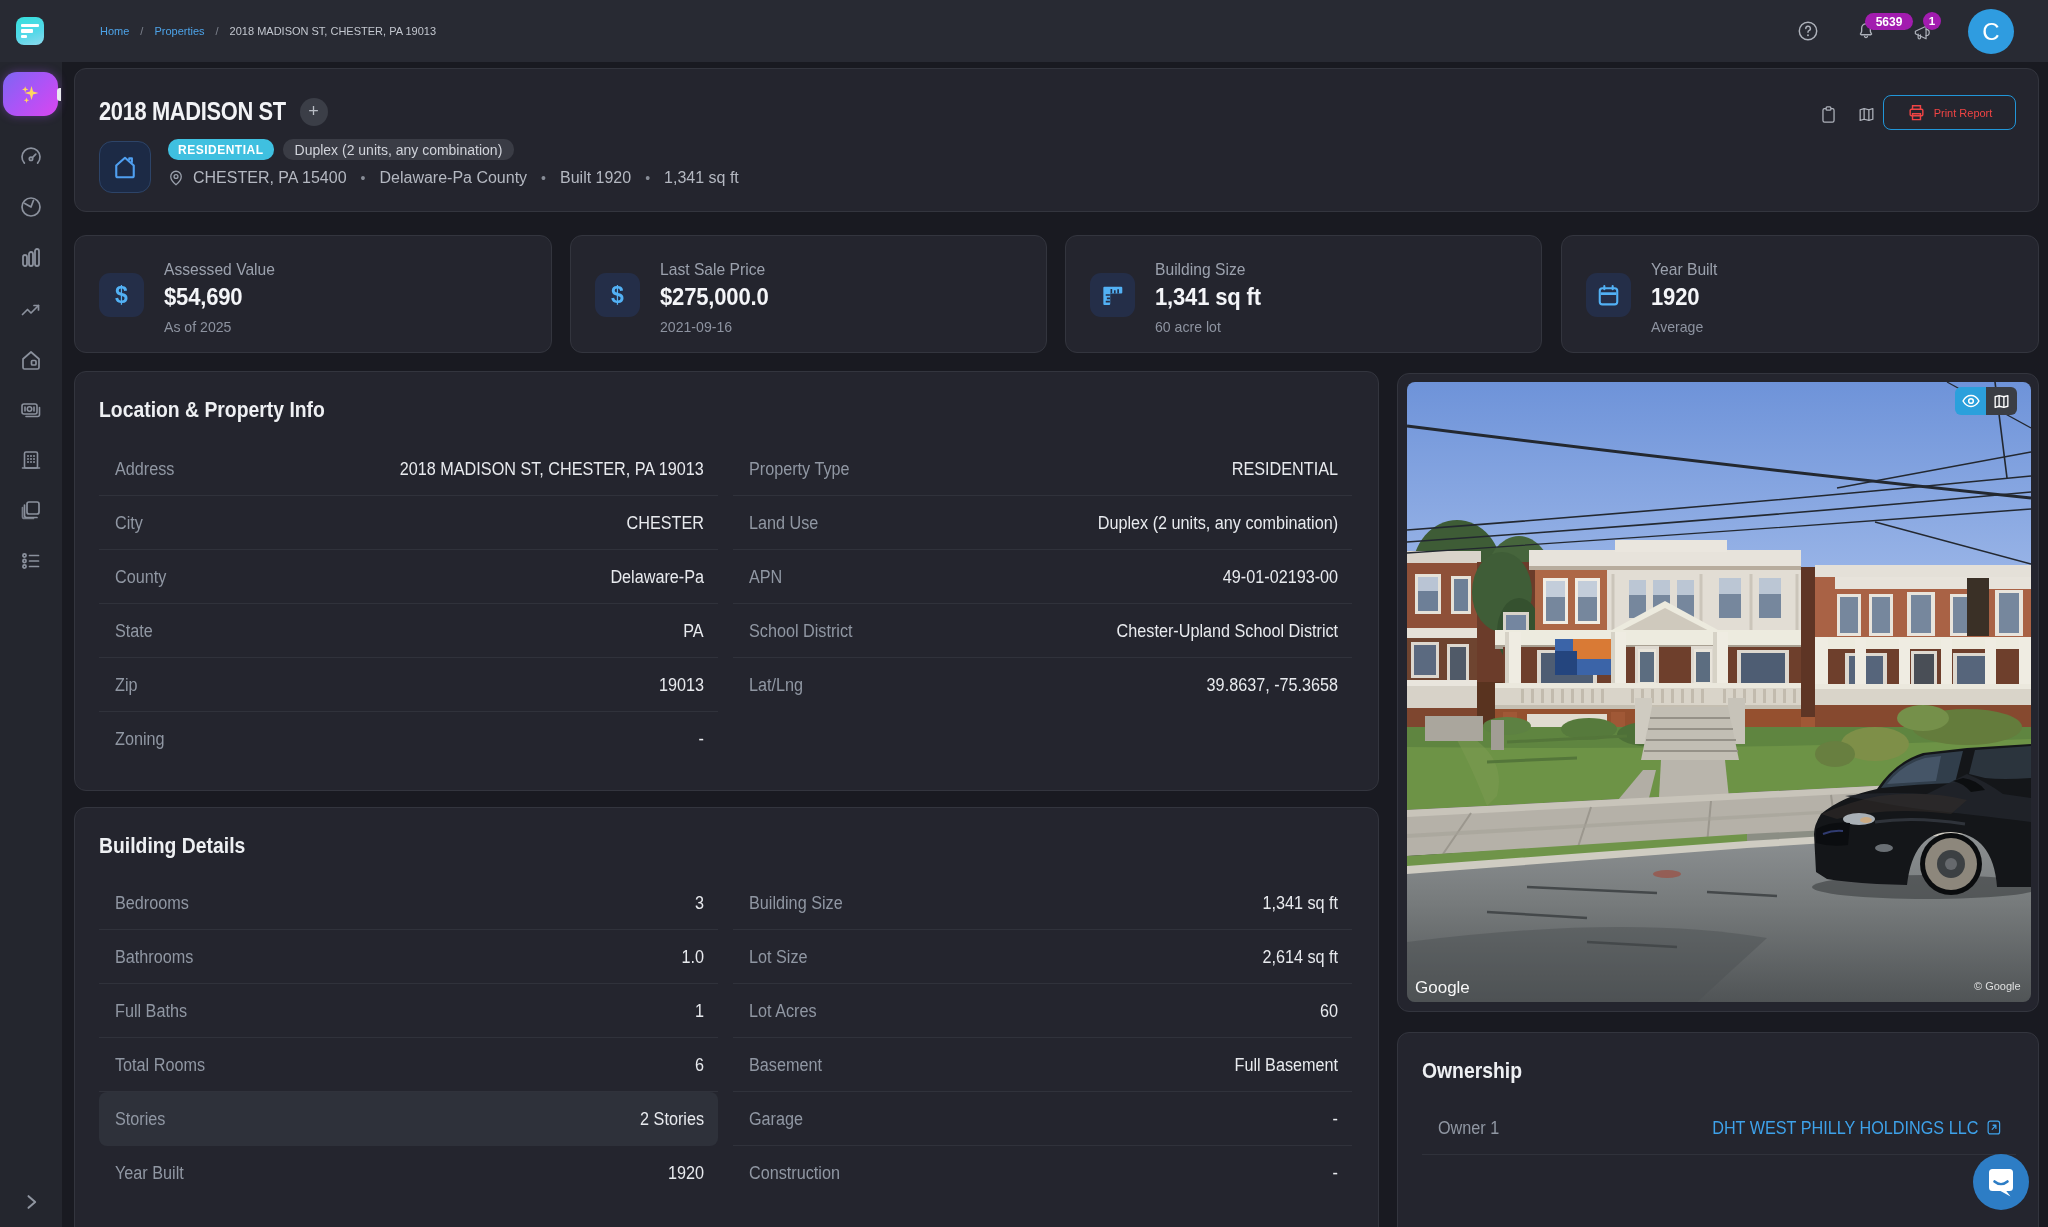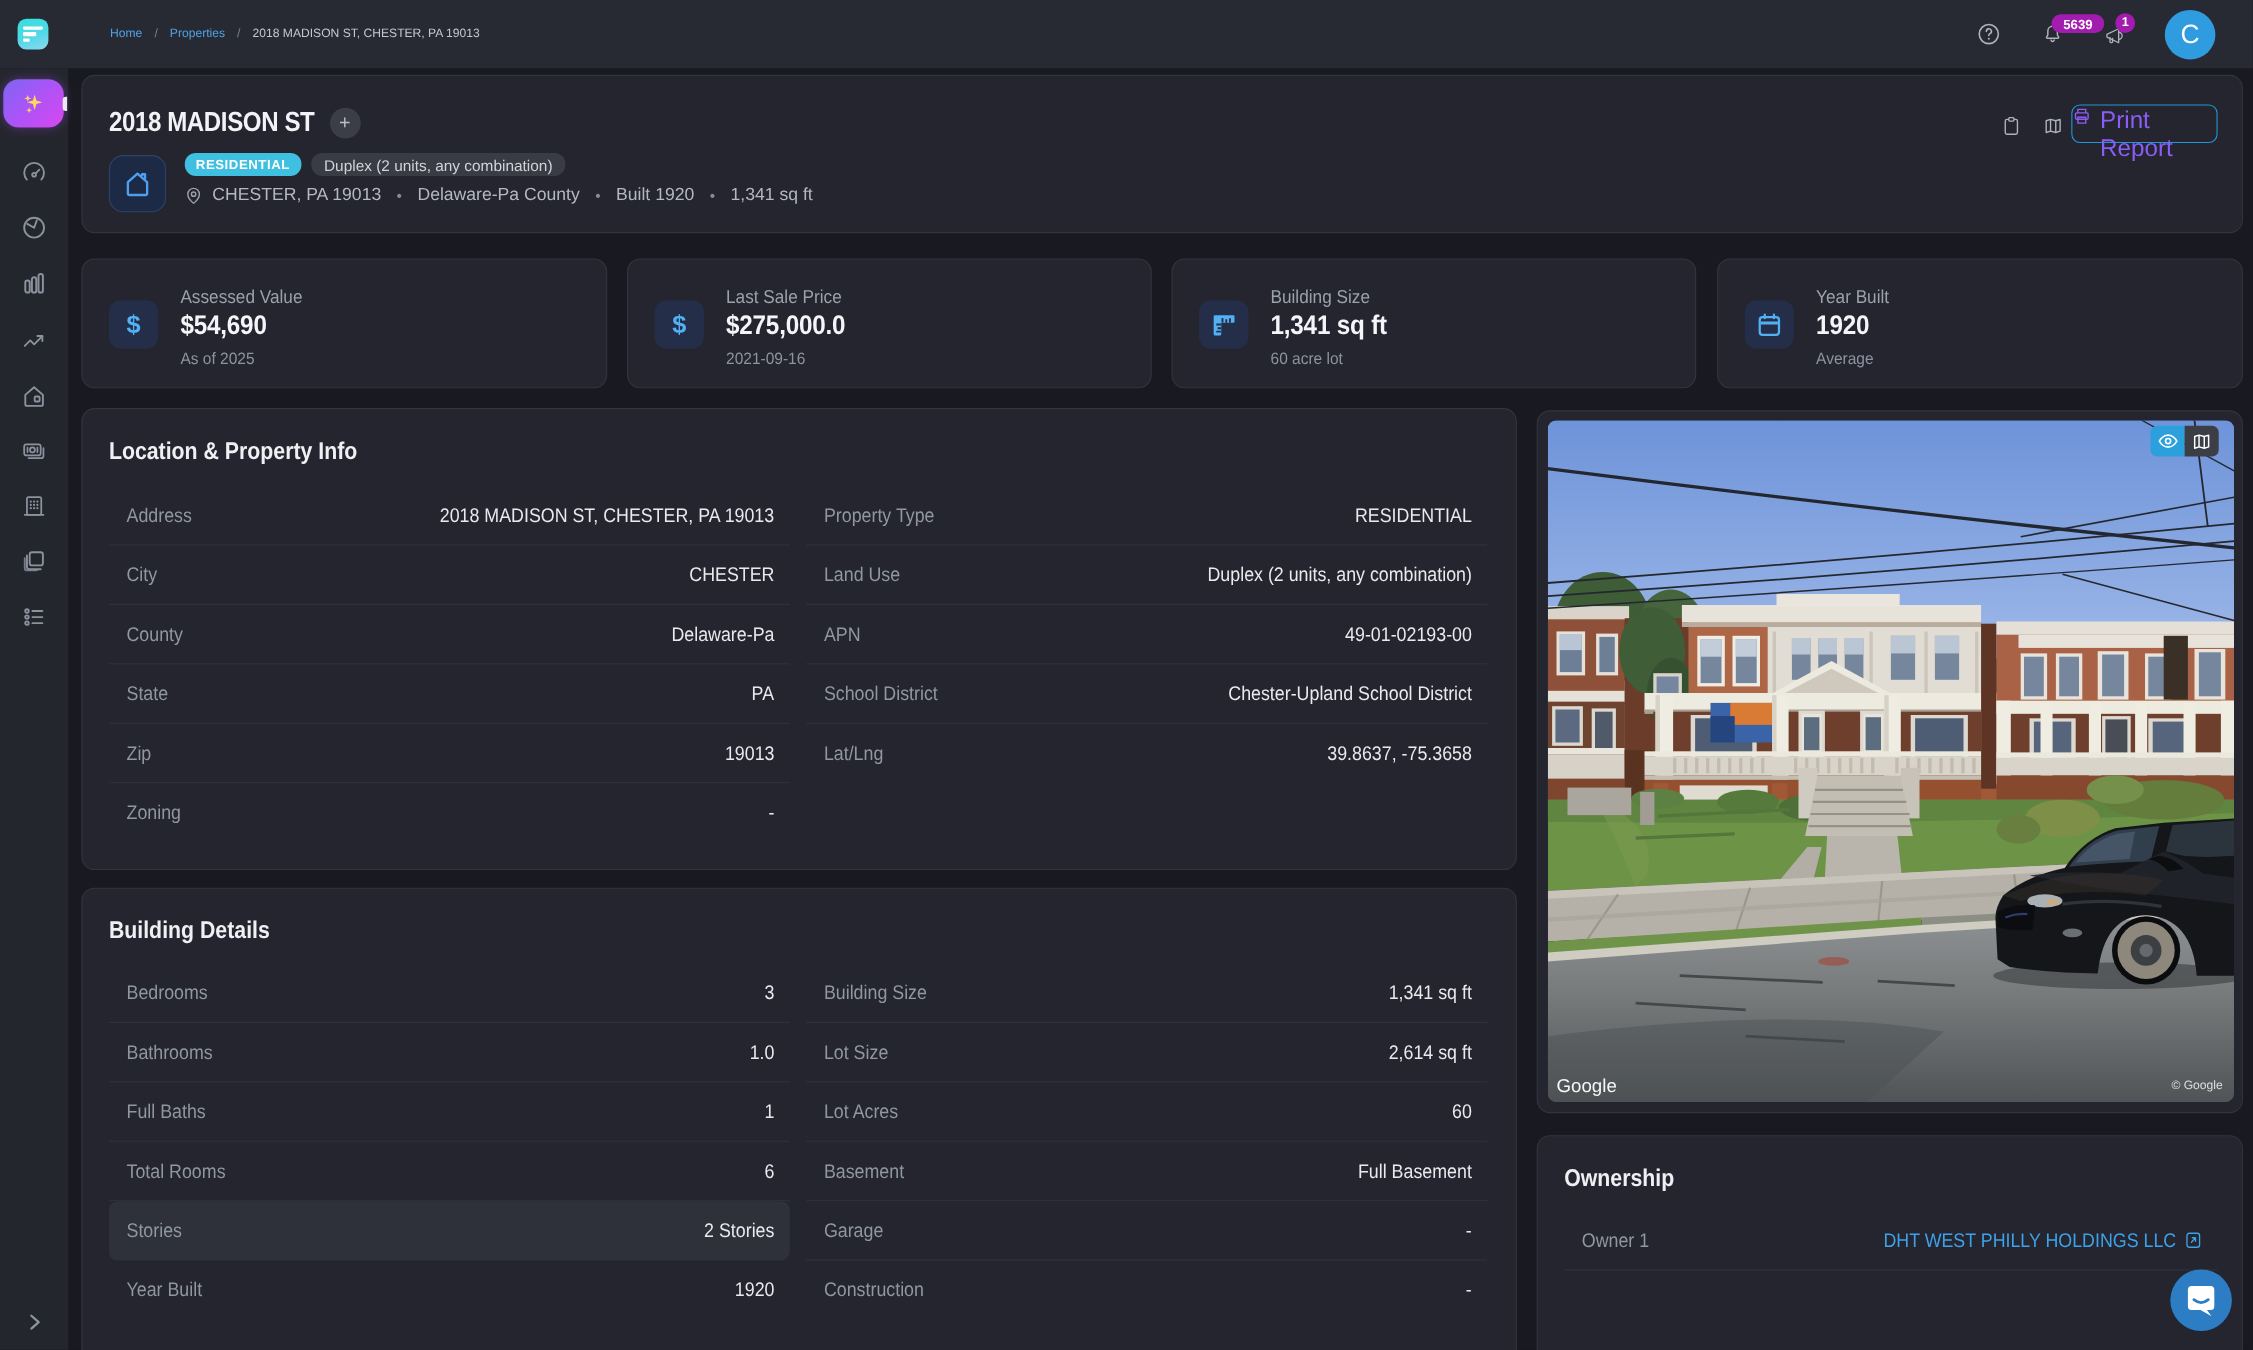--- a/index.html
+++ b/index.html
@@ -33,21 +33,21 @@
 #htitle { position:absolute; left:24px; top:28px; font-size:25px; font-weight:700; color:#f2f3f6; letter-spacing:-.4px; display:flex; align-items:center; gap:13px; }
 #htitle .tx { display:inline-block; transform:scaleX(.875); transform-origin:0 50%; white-space:nowrap; }
 #plus { width:28px; height:28px; border-radius:50%; background:#3b3e47; color:#b9bdc5; font-size:18px; font-weight:400; display:flex; align-items:center; justify-content:center; letter-spacing:0; }
 #hico { position:absolute; left:24px; top:72px; width:52px; height:52px; border-radius:13px; background:#1c2a45; border:1px solid #2d4468; color:#4f9ff0; display:flex; align-items:center; justify-content:center; }
 #badges { position:absolute; left:93px; top:70px; height:21px; display:flex; gap:9px; }
 .tag1 { background:#3fc0e0; color:#fff; font-size:12px; font-weight:700; letter-spacing:.5px; border-radius:10px; padding:3.5px 10px; line-height:14px; }
 .tag2 { background:#3a3c45; color:#d0d3da; font-size:14px; border-radius:10px; padding:2.5px 12px; line-height:16px; }
 #locline { position:absolute; left:92px; top:100px; display:flex; align-items:center; gap:8px; font-size:16px; color:#b4b8c1; }
 #locline .dot { color:#878c96; font-size:14px; margin:0 6px; }
 .hbtns { position:absolute; top:33px; color:#aeb2bb; }
-#printbtn { position:absolute; left:1808px; top:26px; width:133px; height:35px; border:1.5px solid #2196d8; border-radius:8px; color:#8b5cf6; font-size:22px; display:flex; justify-content:center; gap:8px; }
+#printbtn { position:absolute; left:1808px; top:26px; width:133px; height:35px; border:1.5px solid #2196d8; border-radius:8px; color:#ef4444; font-size:11px; display:flex; align-items:center; justify-content:center; gap:8px; }
 
 .scard { top:173px; height:118px; }
 .sico { position:absolute; left:24px; top:37px; width:45px; height:44px; border-radius:11px; background:#242e48; color:#52b1f5; display:flex; align-items:center; justify-content:center; }
 .slab { position:absolute; left:89px; top:24px; font-size:17px; color:#9ba1ad; transform:scaleX(.92); transform-origin:0 50%; white-space:nowrap; }
 .sval { position:absolute; left:89px; top:47px; font-size:24.5px; font-weight:700; color:#f4f5f8; letter-spacing:-.2px; transform:scaleX(.9); transform-origin:0 50%; white-space:nowrap; }
 .ssub { position:absolute; left:89px; top:82px; font-size:15px; color:#8d93a0; transform:scaleX(.94); transform-origin:0 50%; white-space:nowrap; }
 
 .tbl { position:absolute; }
 .trow { position:absolute; width:619px; height:54px; }
 .trow .k { position:absolute; left:16px; top:50%; transform:translateY(-50%) scaleX(.9); transform-origin:0 50%; font-size:18px; color:#9097a3; white-space:nowrap; }
@@ -171,21 +171,21 @@
       </div>
     <div id="badges">
         <span class="tag1">RESIDENTIAL</span>
         <span class="tag2">Duplex (2 units, any combination)</span>
       </div>
     <div id="locline">
       <svg width="18" height="18" viewBox="0 0 24 24" fill="none" stroke="#9ba1ad" stroke-width="1.7">
           <path d="M12 21s7-5.5 7-11a7 7 0 1 0-14 0c0 5.5 7 11 7 11z"></path>
           <circle cx="12" cy="10" r="2.6"></circle>
         </svg>
-      <span>CHESTER, PA 19013</span>
+      <span>CHESTER, PA 15400</span>
         <span class="dot">•</span>
         <span>Delaware-Pa County</span>
         <span class="dot">•</span>
         <span>Built 1920</span>
         <span class="dot">•</span>
         <span>1,341 sq ft</span>
     </div>
     <svg class="hbtns" style="left:1744px;top:36px" width="19" height="19" viewBox="0 0 24 24" fill="none" stroke="currentColor" stroke-width="1.6">
         <rect x="5" y="4.5" width="14" height="17" rx="2"></rect>
         <rect x="9" y="2.5" width="6" height="4" rx="1.2" fill="#24252e"></rect>

